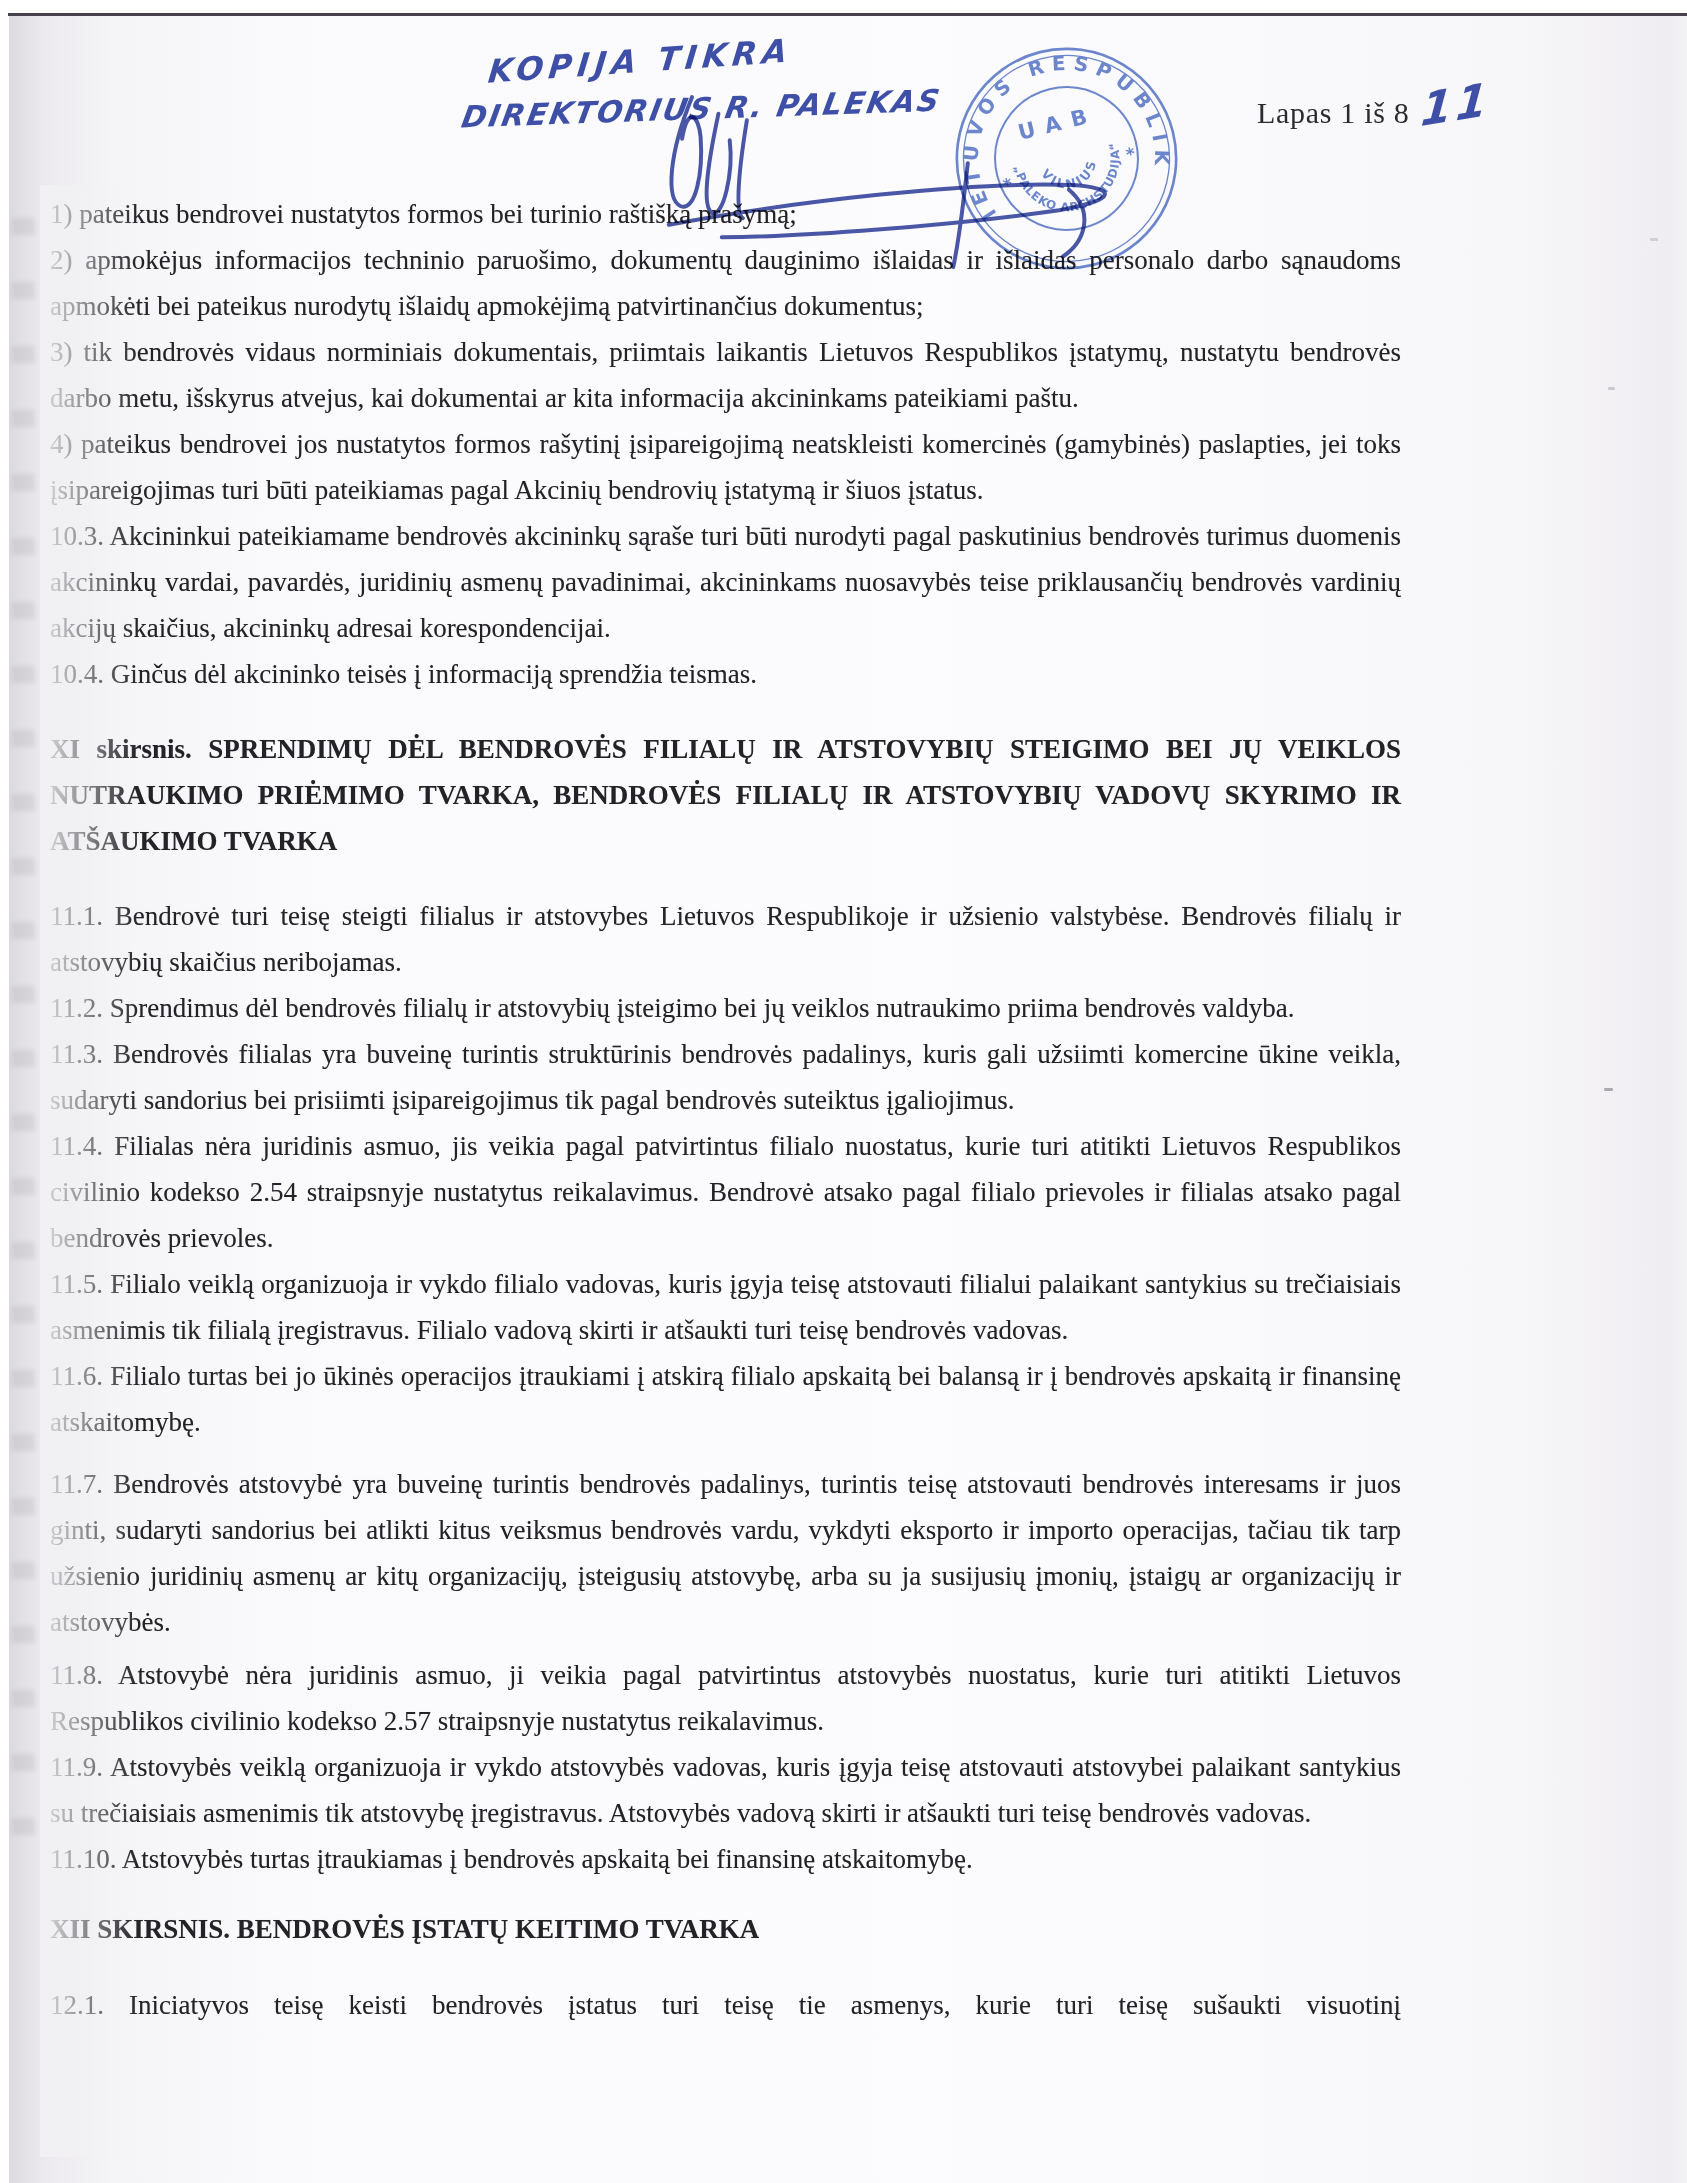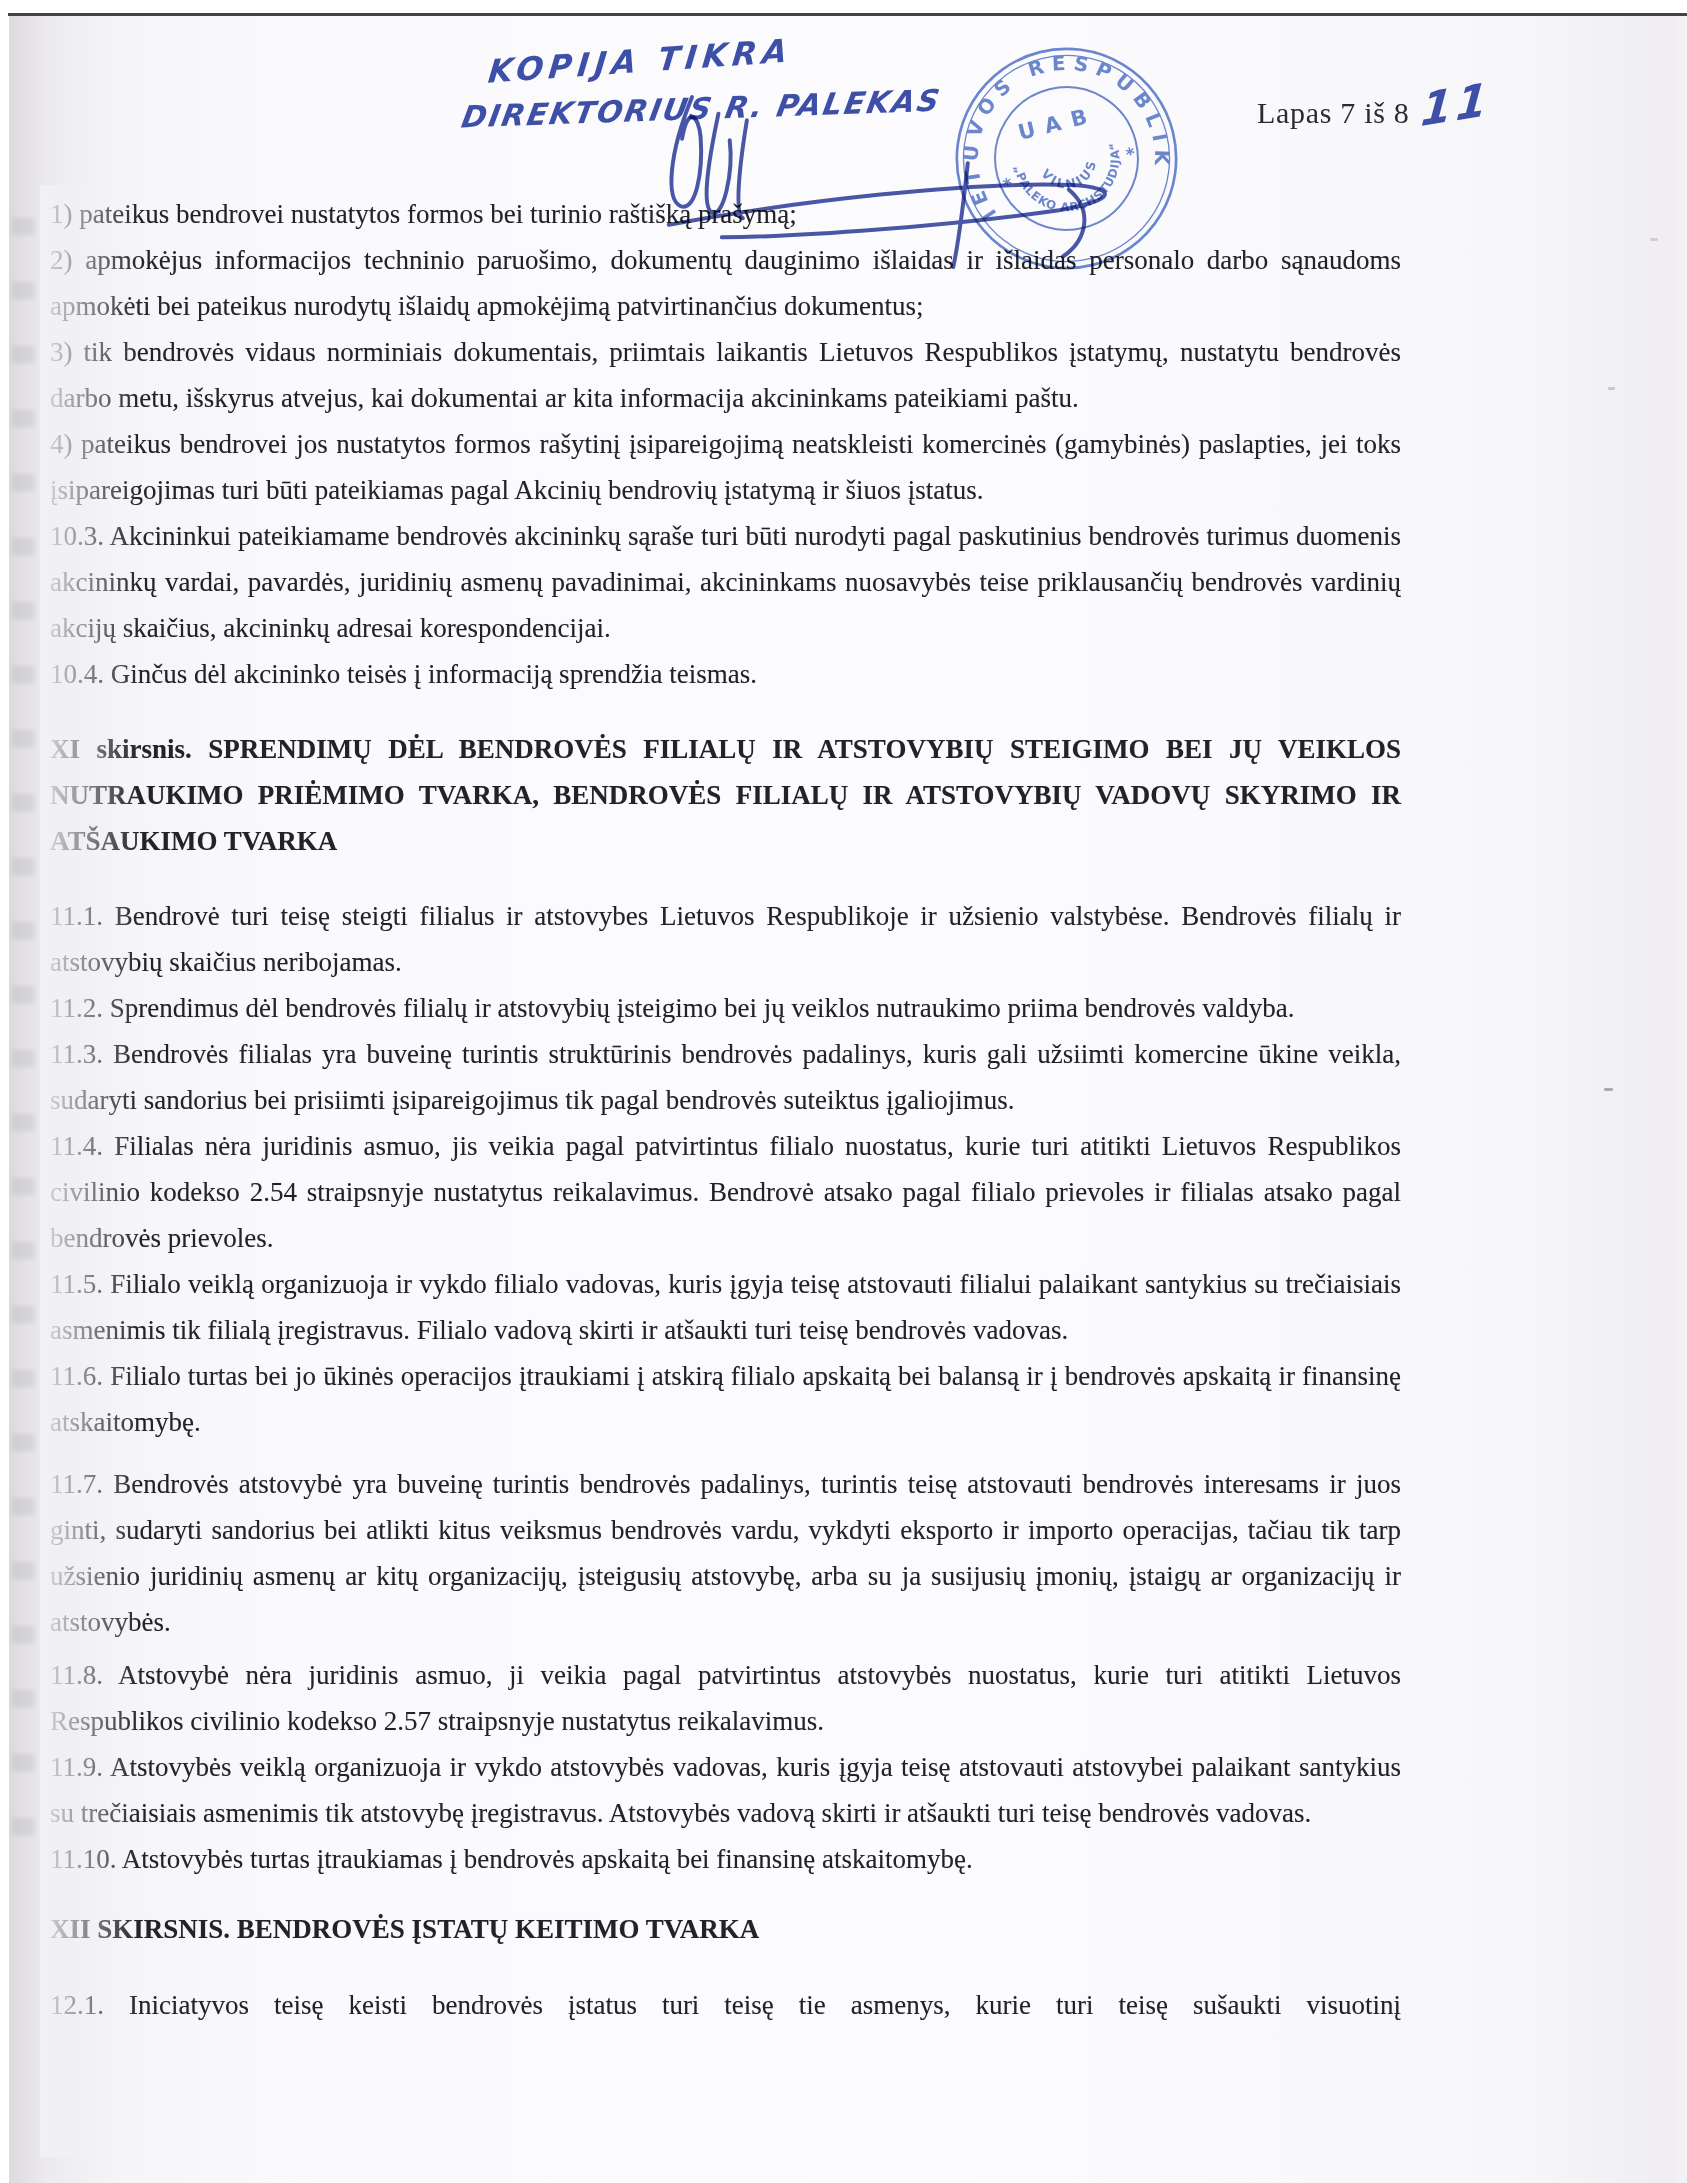--- a/index.html
+++ b/index.html
@@ -54,21 +54,21 @@
 <body>
 
 <div id="page">
   <div id="paper"></div>
   <div id="scan-top-line"></div>
   <div id="left-ghost"></div>
   <div class="speck" style="left:1604px;top:1088px;width:9.3px;height:3.3px;"></div>
   <div class="speck" style="left:1608px;top:387px;width:6.6px;height:2.6px;opacity:.25;"></div>
   <div class="speck" style="left:1650px;top:238px;width:8px;height:2.6px;opacity:.2;"></div>
 
-  <div id="page-label">Lapas 7 iš 8</div>
+  <div id="page-label">Lapas 1 iš 8</div>
 
   <div id="hw-copy" class="ink">KOPIJA TIKRA</div>
   <div id="hw-director" class="ink">DIREKTORIUS R. PALEKAS</div>
   <div id="hw-number" class="ink">11</div>
 
   <div id="doc">
     <p class="para">1) pateikus bendrovei nustatytos formos bei turinio raštišką prašymą;</p>
     <p class="para">2) apmokėjus informacijos techninio paruošimo, dokumentų dauginimo išlaidas ir išlaidas personalo darbo sąnaudoms apmokėti bei pateikus nurodytų išlaidų apmokėjimą patvirtinančius dokumentus;</p>
     <p class="para">3) tik bendrovės vidaus norminiais dokumentais, priimtais laikantis Lietuvos Respublikos įstatymų, nustatytu bendrovės darbo metu, išskyrus atvejus, kai dokumentai ar kita informacija akcininkams pateikiami paštu.</p>
     <p class="para">4) pateikus bendrovei jos nustatytos formos rašytinį įsipareigojimą neatskleisti komercinės (gamybinės) paslapties, jei toks įsipareigojimas turi būti pateikiamas pagal Akcinių bendrovių įstatymą ir šiuos įstatus.</p>

